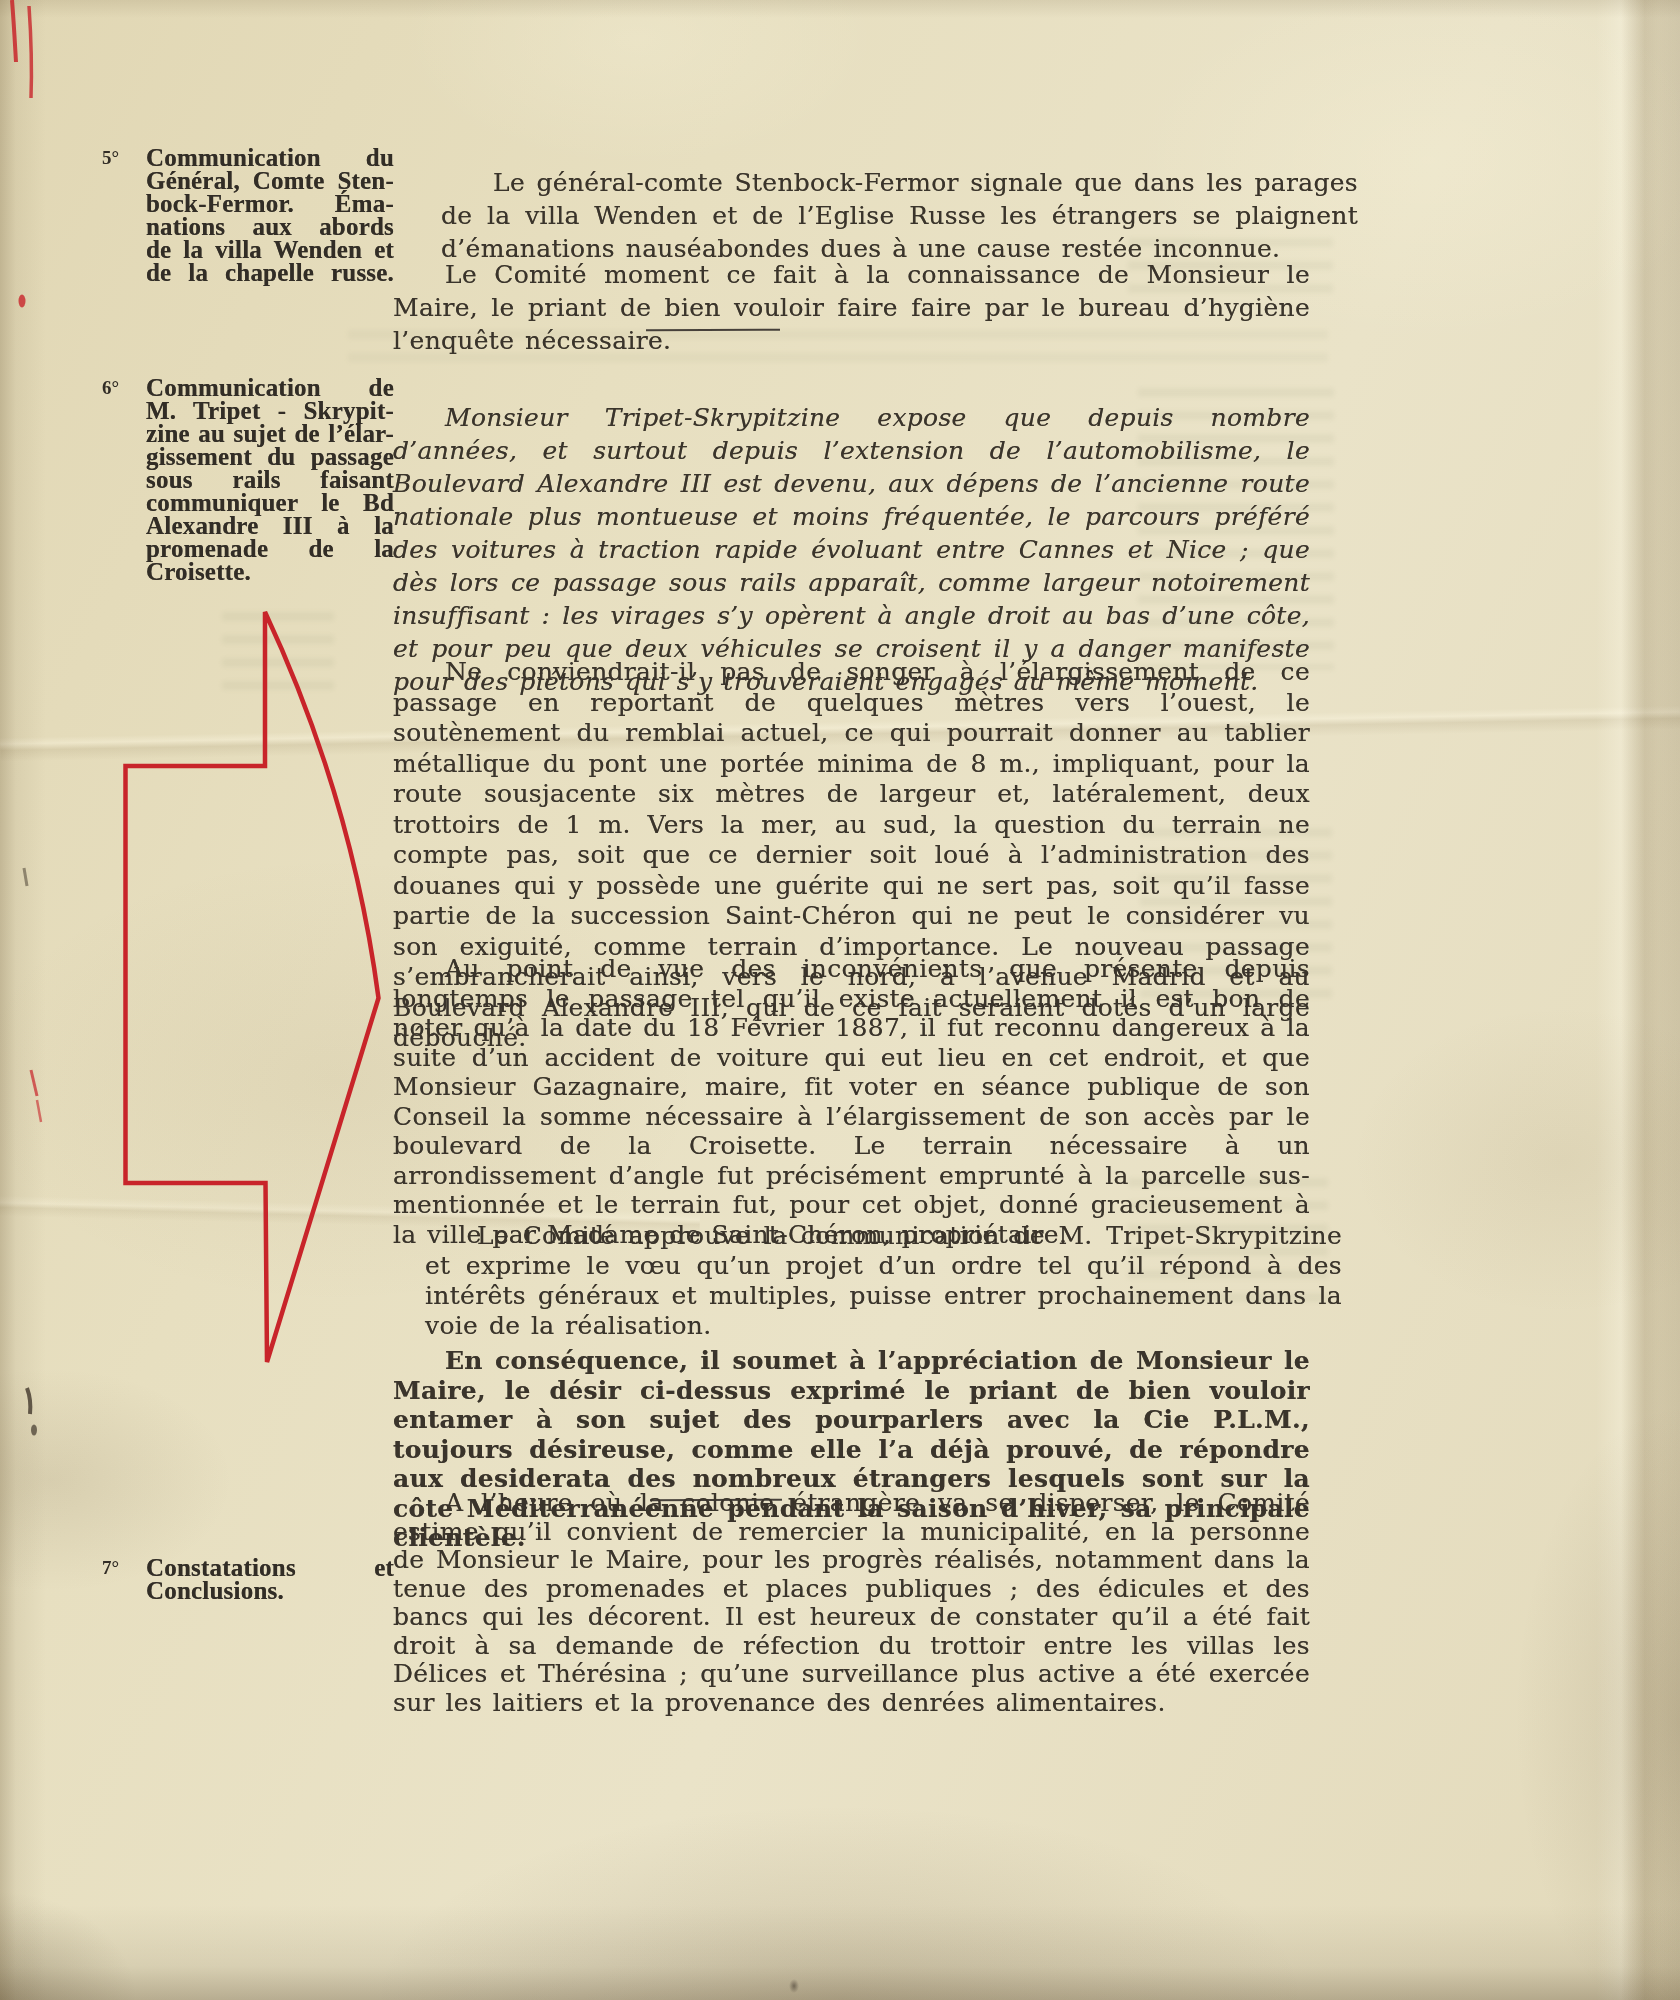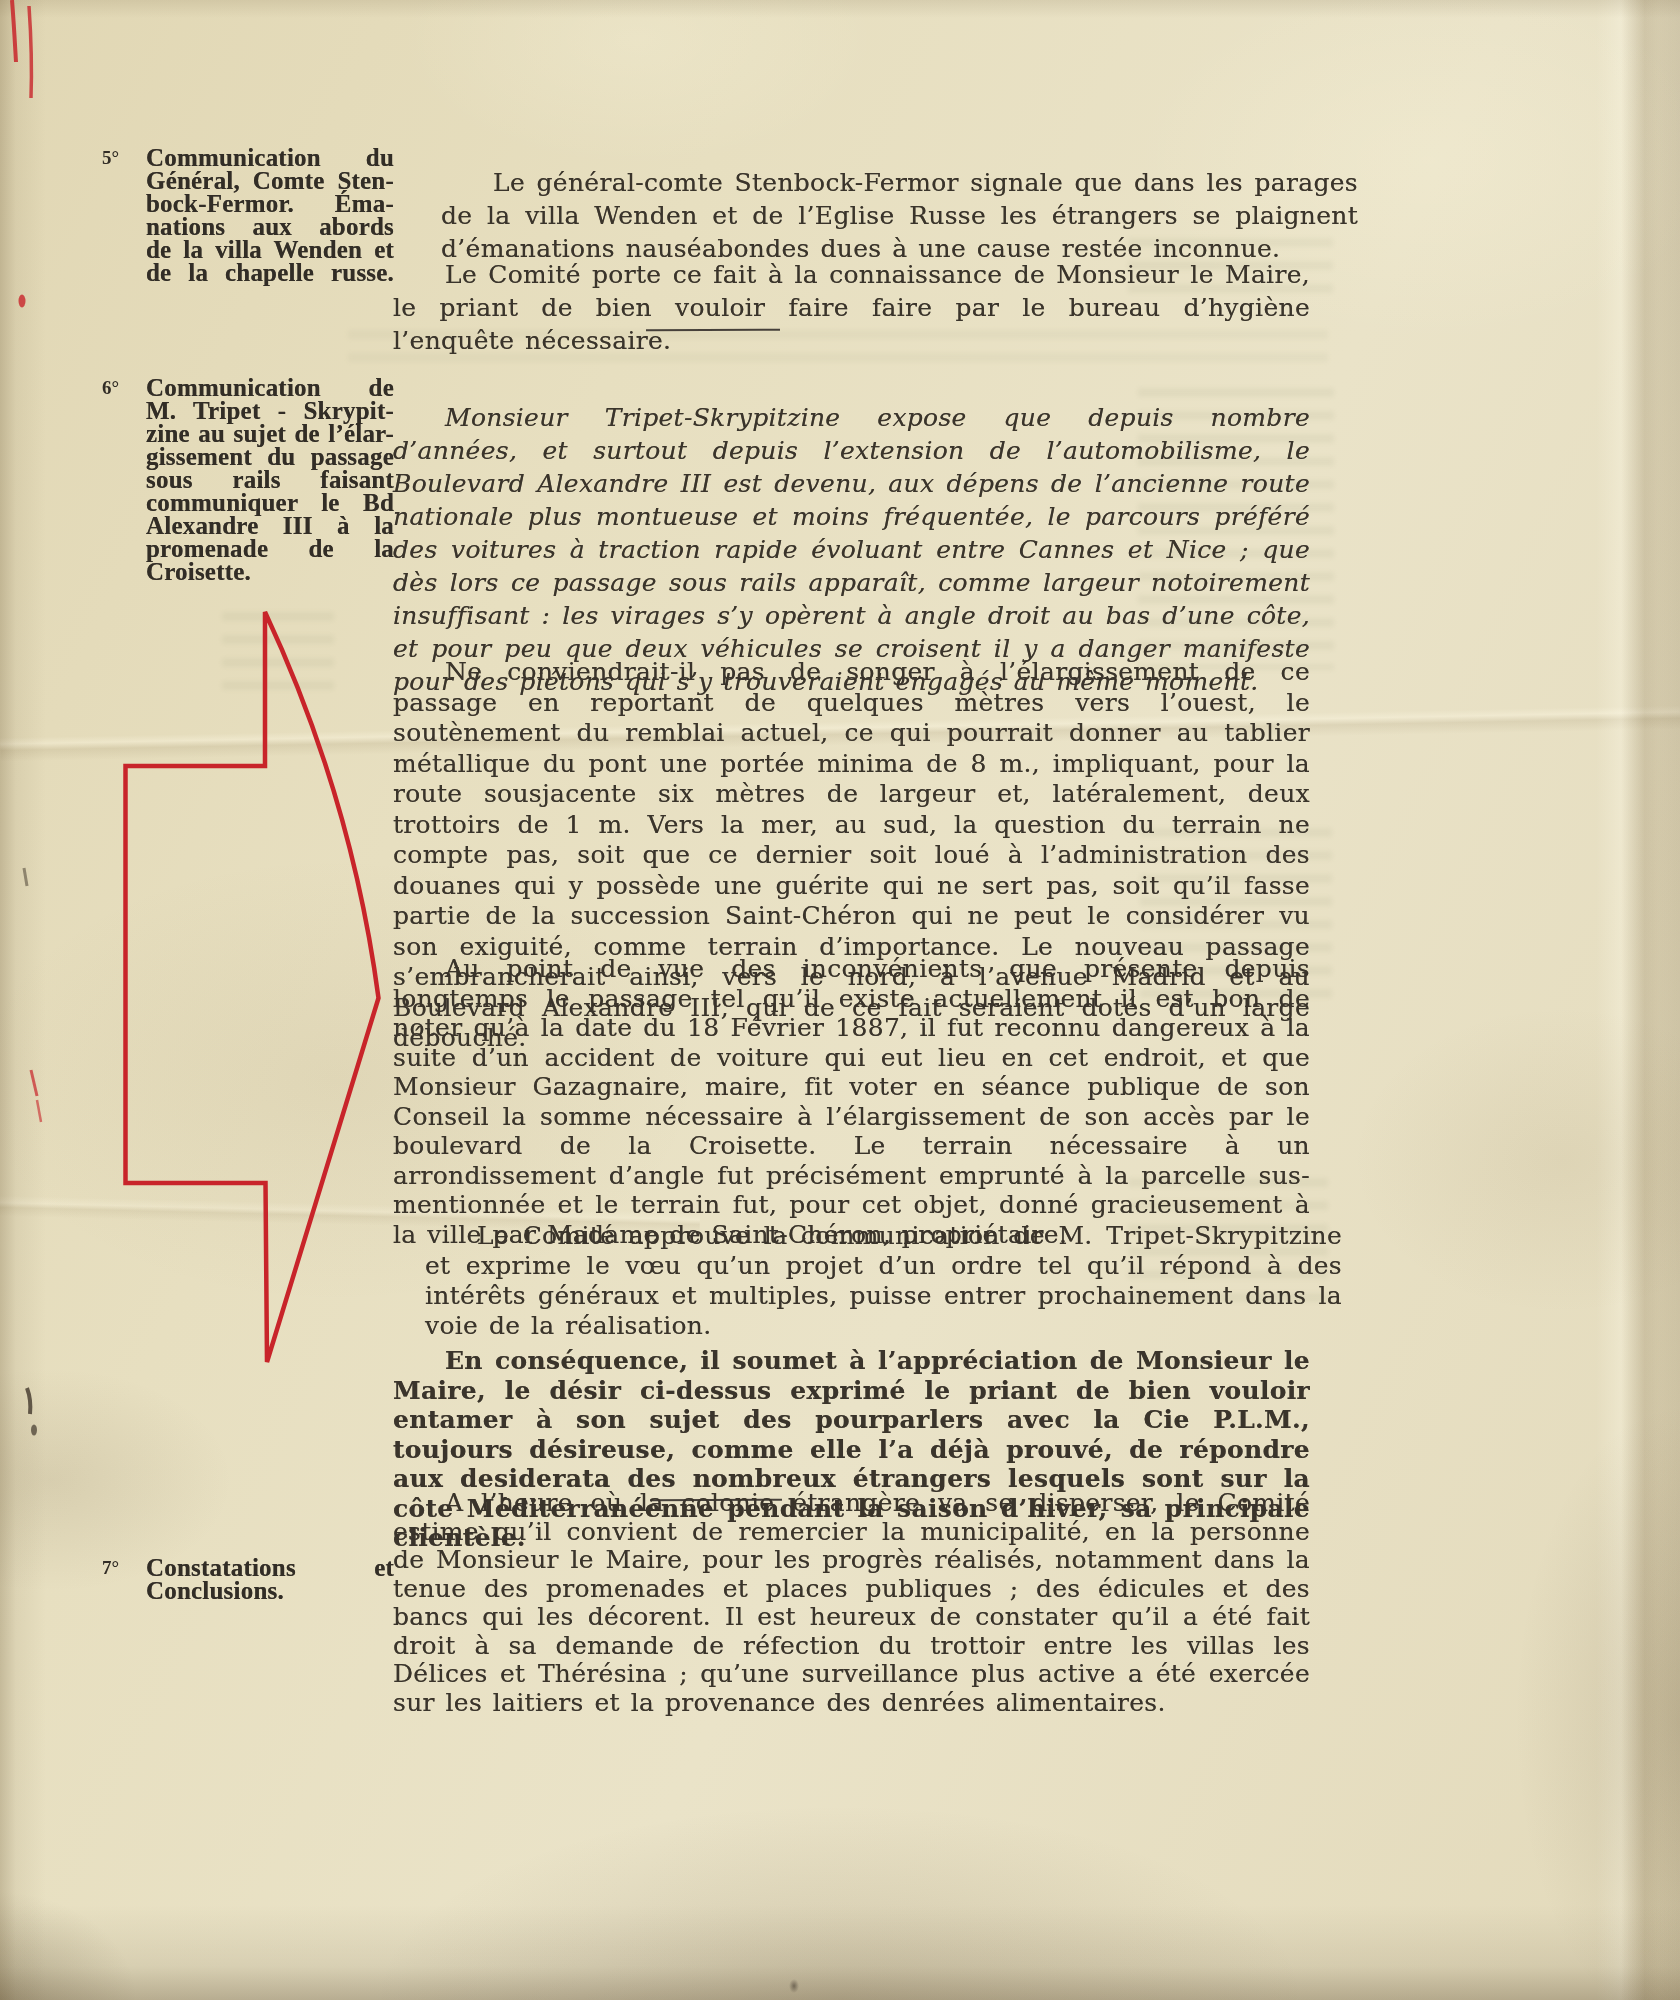--- a/index.html
+++ b/index.html
@@ -129,21 +129,21 @@
 Croisette.</div>
   </div>
 
   <div class="margin-note note7">
     <span class="note-num">7°</span>
     <div class="note-text">Constatations et
 Conclusions.</div>
   </div>
 
   <p class="para p0">Le général-comte Stenbock-Fermor signale que dans les parages de la villa Wenden et de l’Eglise Russe les étrangers se plaignent d’émanations nauséabondes dues à une cause restée inconnue.</p>
-  <p class="para p1">Le Comité porte ce fait à la connaissance de Monsieur le Maire, le priant de bien vouloir faire faire par le bureau d’hygiène l’enquête nécessaire.</p>
+  <p class="para p1">Le Comité moment ce fait à la connaissance de Monsieur le Maire, le priant de bien vouloir faire faire par le bureau d’hygiène l’enquête nécessaire.</p>
   <div class="divider d1"></div>
   <p class="para p2">Monsieur Tripet-Skrypitzine expose que depuis nombre d’années, et surtout depuis l’extension de l’automobilisme, le Boulevard Alexandre III est devenu, aux dépens de l’ancienne route nationale plus montueuse et moins fréquentée, le parcours préféré des voitures à traction rapide évoluant entre Cannes et Nice ; que dès lors ce passage sous rails apparaît, comme largeur notoirement insuffisant : les virages s’y opèrent à angle droit au bas d’une côte, et pour peu que deux véhicules se croisent il y a danger manifeste pour des piétons qui s’y trouveraient engagés au même moment.</p>
   <p class="para p3">Ne conviendrait-il pas de songer à l’élargissement de ce passage en reportant de quelques mètres vers l’ouest, le soutènement du remblai actuel, ce qui pourrait donner au tablier métallique du pont une portée minima de 8 m., impliquant, pour la route sousjacente six mètres de largeur et, latéralement, deux trottoirs de 1 m. Vers la mer, au sud, la question du terrain ne compte pas, soit que ce dernier soit loué à l’administration des douanes qui y possède une guérite qui ne sert pas, soit qu’il fasse partie de la succession Saint-Chéron qui ne peut le considérer vu son exiguité, comme terrain d’importance. Le nouveau passage s’embrancherait ainsi, vers le nord, à l’avenue Madrid et au Boulevard Alexandre III, qui de ce fait seraient dotés d’un large débouché.</p>
   <p class="para p4">Au point de vue des inconvénients que présente depuis longtemps le passage tel qu’il existe actuellement il est bon de noter qu’à la date du 18 Février 1887, il fut reconnu dangereux à la suite d’un accident de voiture qui eut lieu en cet endroit, et que Monsieur Gazagnaire, maire, fit voter en séance publique de son Conseil la somme nécessaire à l’élargissement de son accès par le boulevard de la Croisette. Le terrain nécessaire à un arrondissement d’angle fut précisément emprunté à la parcelle sus-mentionnée et le terrain fut, pour cet objet, donné gracieusement à la ville par Madame de Saint-Chéron, propriétaire.</p>
   <p class="para p5">Le Comité approuve la communication de M. Tripet-Skrypitzine et exprime le vœu qu’un projet d’un ordre tel qu’il répond à des intérêts généraux et multiples, puisse entrer prochainement dans la voie de la réalisation.</p>
   <p class="para p6">En conséquence, il soumet à l’appréciation de Monsieur le Maire, le désir ci-dessus exprimé le priant de bien vouloir entamer à son sujet des pourparlers avec la Cie P.L.M., toujours désireuse, comme elle l’a déjà prouvé, de répondre aux desiderata des nombreux étrangers lesquels sont sur la côte Méditerranéenne pendant la saison d’hiver, sa principale clientèle.</p>
   <div class="divider d2"></div>
   <p class="para p7">A l’heure où la colonie étrangère va se disperser, le Comité estime qu’il convient de remercier la municipalité, en la personne de Monsieur le Maire, pour les progrès réalisés, notamment dans la tenue des promenades et places publiques ; des édicules et des bancs qui les décorent. Il est heureux de constater qu’il a été fait droit à sa demande de réfection du trottoir entre les villas les Délices et Thérésina ; qu’une surveillance plus active a été exercée sur les laitiers et la provenance des denrées alimentaires.</p>
 
   <svg class="overlay-svg" width="1680" height="2000" viewBox="0 0 1680 2000">

